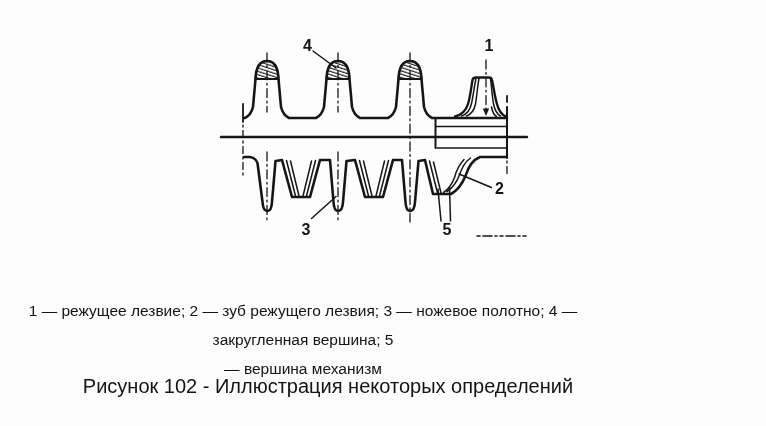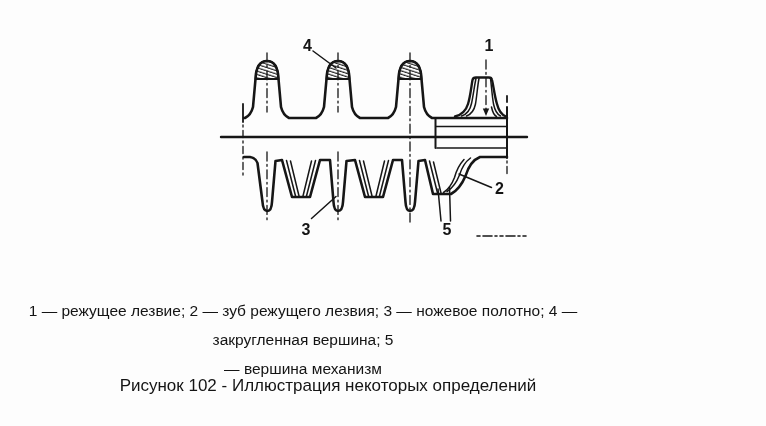--- a/index.html
+++ b/index.html
@@ -26,21 +26,21 @@
   .leader{stroke-width:1.5;}
   .axis{stroke-width:2.4;}
   .capfill{fill:url(#capHatch);stroke:#161616;stroke-width:1.8;stroke-linejoin:round;}
   .callout{font:bold 16px "Liberation Sans",sans-serif;fill:#141414;}
   .legend{
     position:absolute;top:296px;left:0;width:606px;
     text-align:center;font-size:15.5px;line-height:29px;color:#141414;
   }
   .figcap{
     position:absolute;top:377px;left:0;width:656px;
-    text-align:center;font-size:17px;line-height:18px;color:#141414;
+    text-align:center;font-size:20px;line-height:18px;color:#141414;
   }
 </style>
 </head>
 <body>
 
 <div class="page">
 
   <svg class="diagram" width="766" height="270" viewBox="0 0 766 270" xmlns="http://www.w3.org/2000/svg">
     <defs>
       <pattern id="capHatch" width="4" height="3.2" patternUnits="userSpaceOnUse" patternTransform="rotate(18)">

